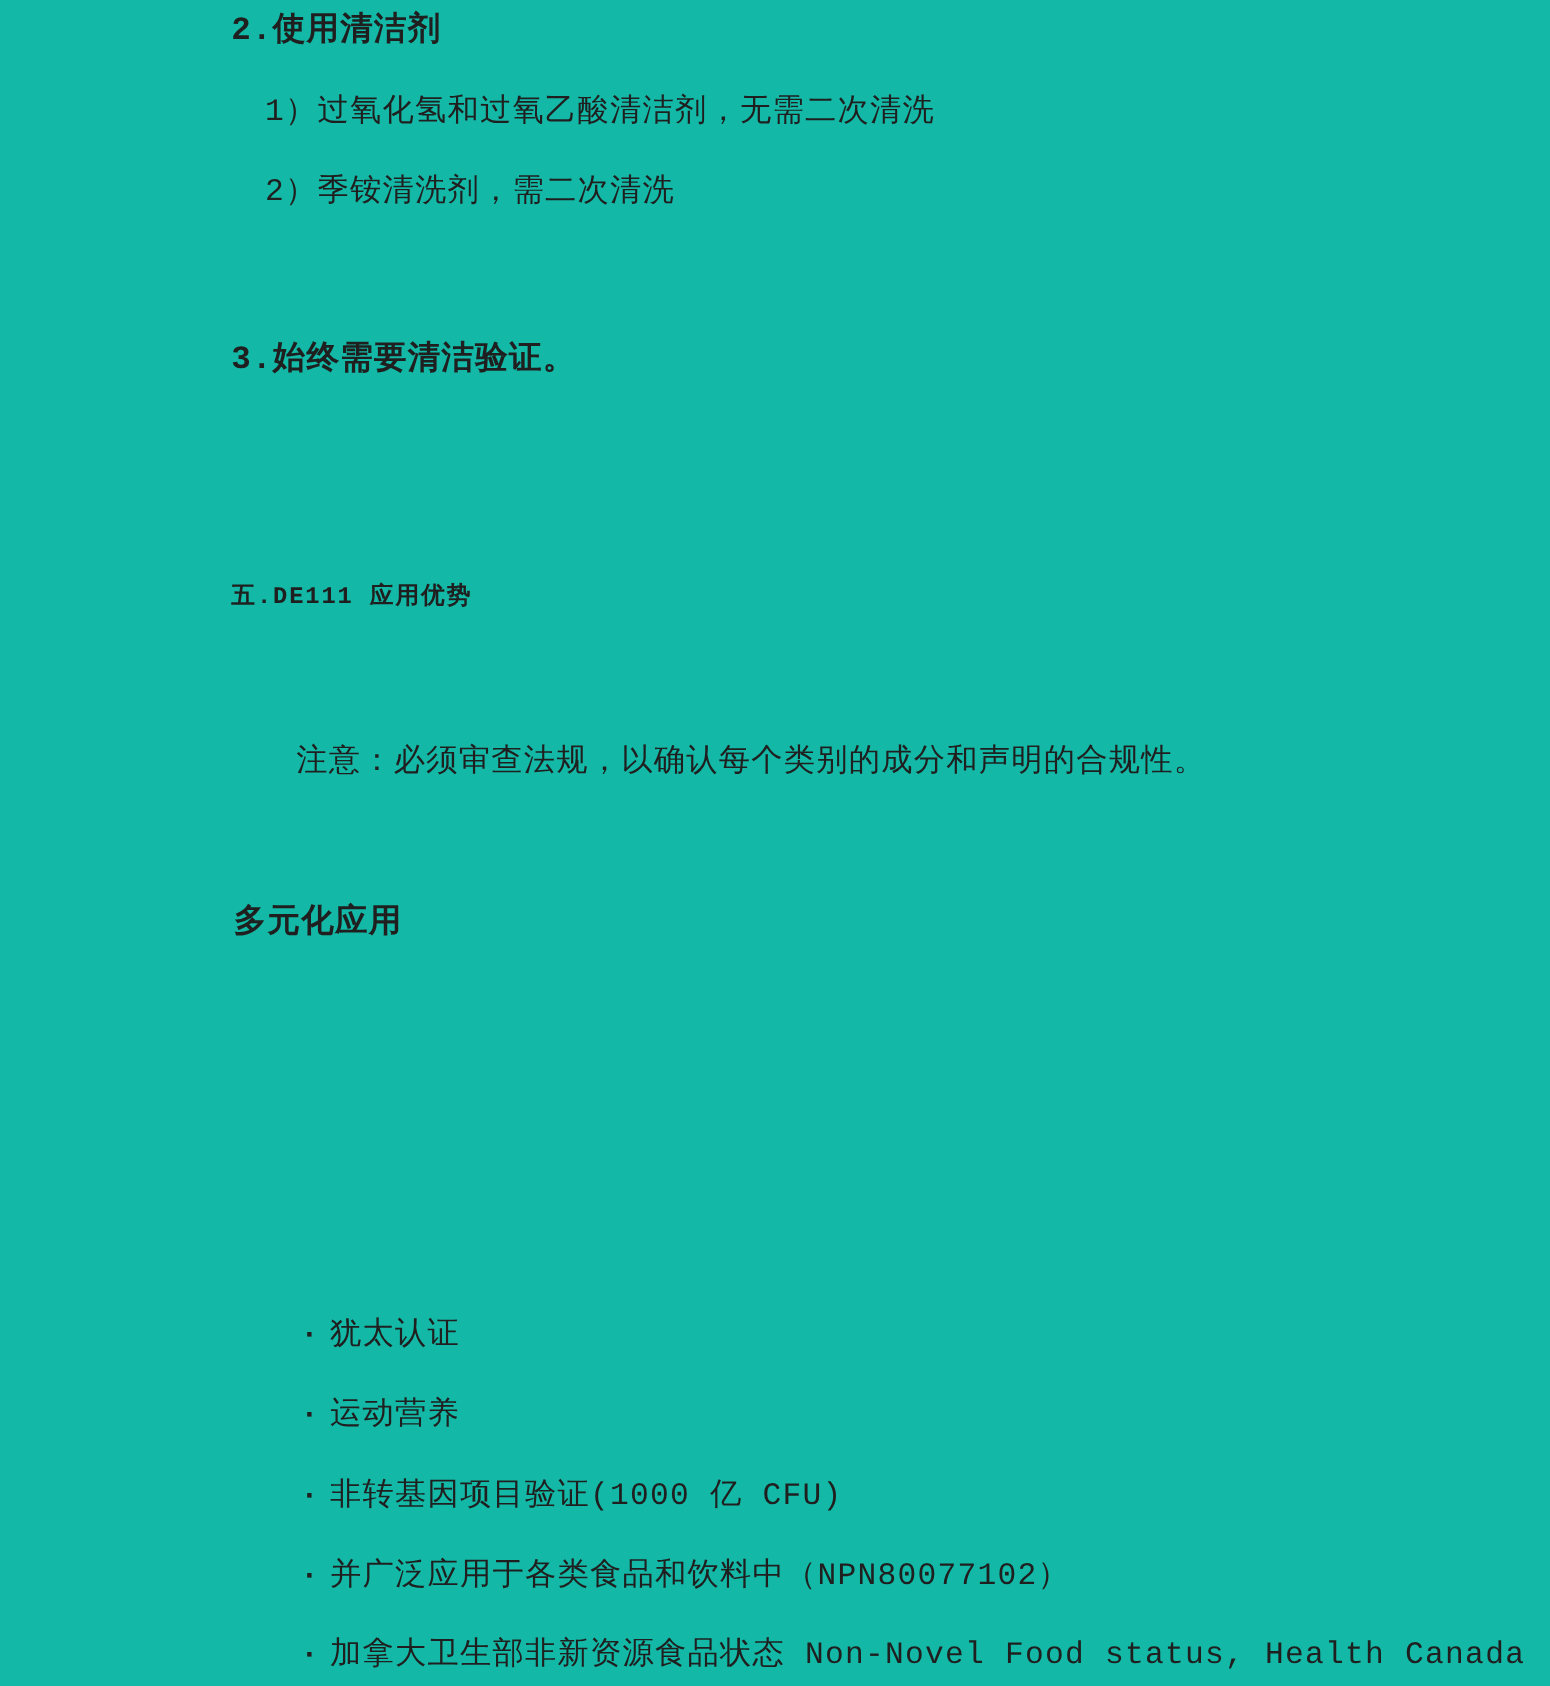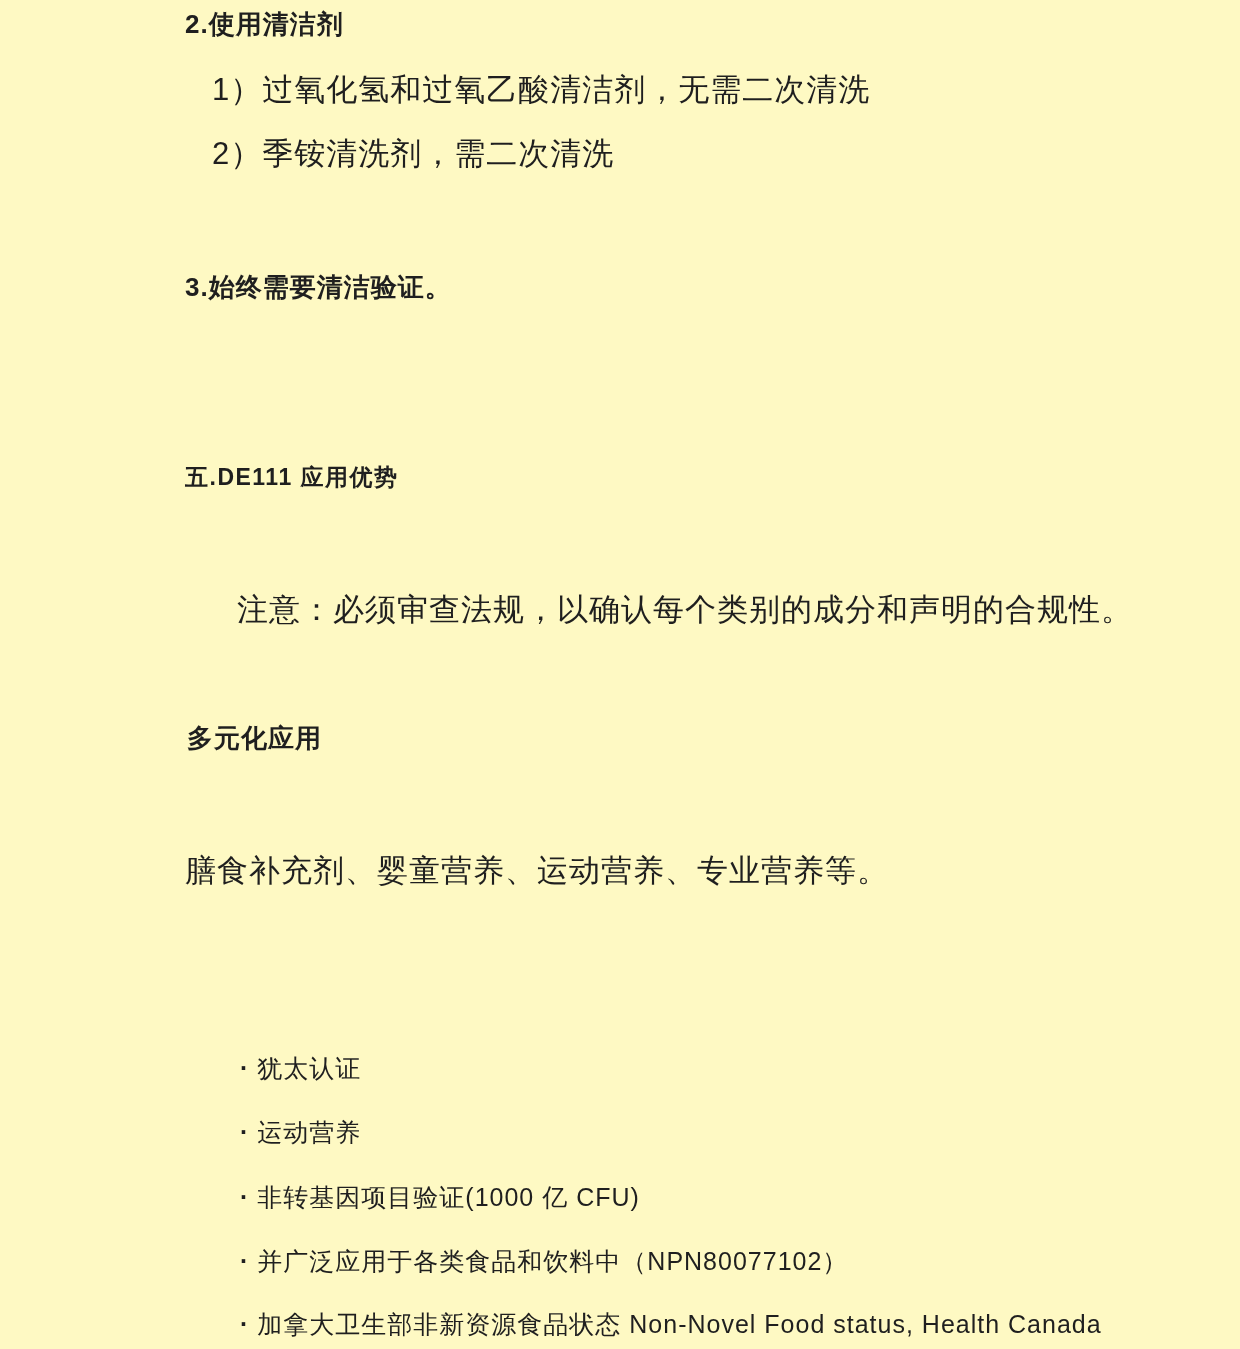--- a/index.html
+++ b/index.html
@@ -4,40 +4,40 @@
 <style>
   html, body {
     margin: 0;
     padding: 0;
     background: #ffffff;
   }
   .page {
     position: relative;
     width: 1240px;
     height: 1349px;
-    background: #fef9c3;
+    background: #14b8a6;
     overflow: hidden;
-    font-family: Liberation Sans, sans-serif;
+    font-family: Liberation Mono, monospace;
     color: #1f1f1f;
   }
   .line {
     position: absolute;
     white-space: nowrap;
-    font-size: 31px;
+    font-size: 25px;
     line-height: 32px;
     letter-spacing: 1px;
     color: #1f1f1f;
   }
   .bold { font-weight: 700; }
   .h-small {      
     font-size: 26px;
     font-weight: 700;
   }
   .h-section {    
-    font-size: 23px;
+    font-size: 19px;
     font-weight: 700;
     letter-spacing: 1.5px;
   }
   .bullet-row {
     position: absolute;
     display: flex;
     align-items: baseline;
     font-size: 25px;
     line-height: 32px;
     letter-spacing: 1px;
@@ -62,21 +62,20 @@
   <div class="line h-small" style="left:185px; top:271px;text-align:center;">3.始终需要清洁验证。</div>
 
   <div class="line h-section" style="left:185px; top:461px;">五.DE111 应用优势</div>
 
 
   <div class="line" style="left:237px; top:594px;">注意：必须审查法规，以确认每个类别的成分和声明的合规性。</div>
 
   <div class="line h-small" style="left:187px; top:722px;">多元化应用</div>
 
 
-  <div class="line" style="left:185px; top:855px;">膳食补充剂、婴童营养、运动营养、专业营养等。</div>
 
 
   <div class="bullet-row" style="left:240px; top:1052px;">
     <span class="bullet-marker">·</span>
     <span>犹太认证</span>
   </div>
 
   <div class="bullet-row" style="left:240px; top:1116px;">
     <span class="bullet-marker">·</span>
     <span>运动营养</span>

